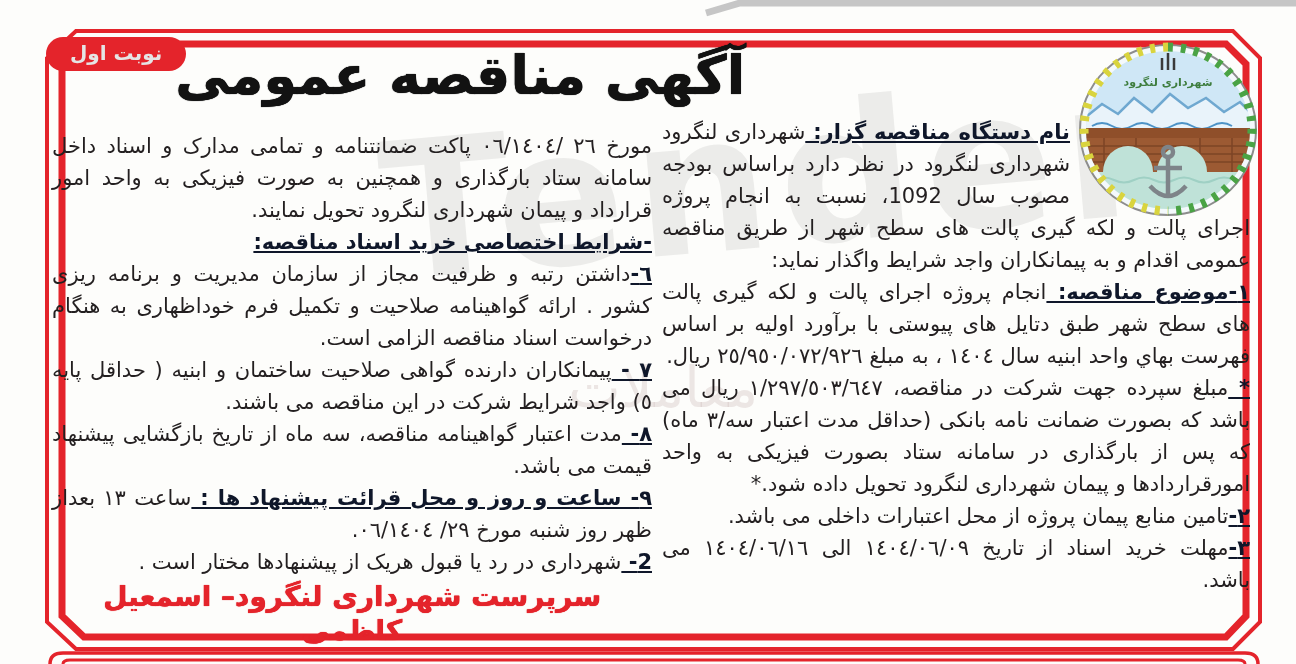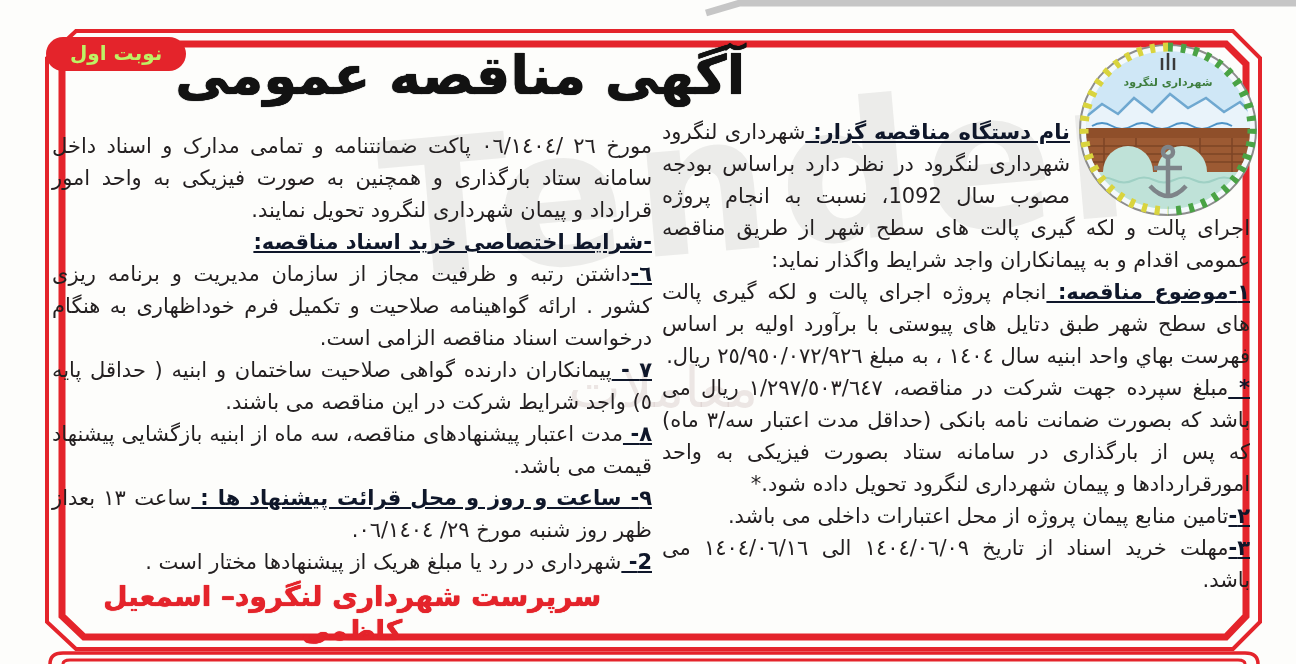--- a/index.html
+++ b/index.html
@@ -18,21 +18,21 @@
   .wm-fa{
     position:absolute; left:568px; top:355px; z-index:0;
     font-size:56px; letter-spacing:26px; direction:rtl;
     color:rgba(170,140,140,0.20); pointer-events:none; white-space:nowrap;
   }
   
   .frame-svg{position:absolute; left:0; top:0; z-index:1; pointer-events:none;}
   
   .badge{
     position:absolute; left:46px; top:37px; z-index:3;
-    background:#e4242b; color:#bef264; border-radius:19px;
+    background:#e4242b; color:#e5e5e5; border-radius:19px;
     padding:4px 24px 6px 24px; font-size:20px; font-weight:bold; direction:rtl;
   }
   
   .title{
     position:absolute; left:150px; top:44px; width:580px; z-index:2;
     text-align:center; direction:rtl; white-space:nowrap;
     font-size:54px; font-weight:bold; color:#121212;
     text-shadow:0 0 1px #121212, 0.5px 0 0 #121212;
     margin-left:20px;
   }
@@ -127,20 +127,20 @@
         <p class="para"></p>
       </div>
   </div>
 
   <div class="col col-left">
     <div>
         <p class="para"><span class="seg-black">مورخ ٢٦ /٠٦/١٤٠٤  پاکت ضمانتنامه و تمامی مدارک و اسناد داخل سامانه ستاد بارگذاری و همچنین به صورت فیزیکی به واحد امور قرارداد و پیمان شهرداری لنگرود تحویل نمایند.</span></p>
         <p class="para"><span class="seg-red">-شرایط اختصاصی خرید اسناد مناقصه:</span></p>
         <p class="para"><span class="seg-red">٦-</span><span class="seg-black">داشتن رتبه و ظرفیت مجاز از سازمان مدیریت و برنامه ریزی کشور . ارائه گواهینامه صلاحیت و تکمیل فرم خوداظهاری به هنگام درخواست اسناد مناقصه الزامی است.</span></p>
         <p class="para"><span class="seg-red">٧ - </span><span class="seg-black">پیمانکاران دارنده گواهی صلاحیت ساختمان و ابنیه ( حداقل پایه ٥) واجد شرایط شرکت در این مناقصه می باشند.</span></p>
-        <p class="para"><span class="seg-red">٨- </span><span class="seg-black">مدت اعتبار پیشنهادهای مناقصه،  سه ماه از ابنیه بازگشایی پیشنهاد قیمت می باشد.</span></p>
+        <p class="para"><span class="seg-red">٨- </span><span class="seg-black">مدت اعتبار گواهینامه مناقصه،  سه ماه از تاریخ بازگشایی پیشنهاد قیمت می باشد.</span></p>
         <p class="para"><span class="seg-red">٩- ساعت و روز و محل قرائت پیشنهاد ها : </span><span class="seg-black">ساعت ١٣ بعداز ظهر روز شنبه  مورخ ٢٩/ ٠٦/١٤٠٤.</span></p>
-        <p class="para"><span class="seg-red">2- </span><span class="seg-black">شهرداری در رد یا مبلغ هریک از پیشنهادها مختار است .</span></p>
+        <p class="para"><span class="seg-red">2- </span><span class="seg-black">شهرداری در رد یا قبول هریک از پیشنهادها مختار است .</span></p>
       </div>
     <div class="signature">سرپرست شهرداری لنگرود– اسمعیل کاظمی</div>
   </div>
 
 </div>
 
 </body></html>

